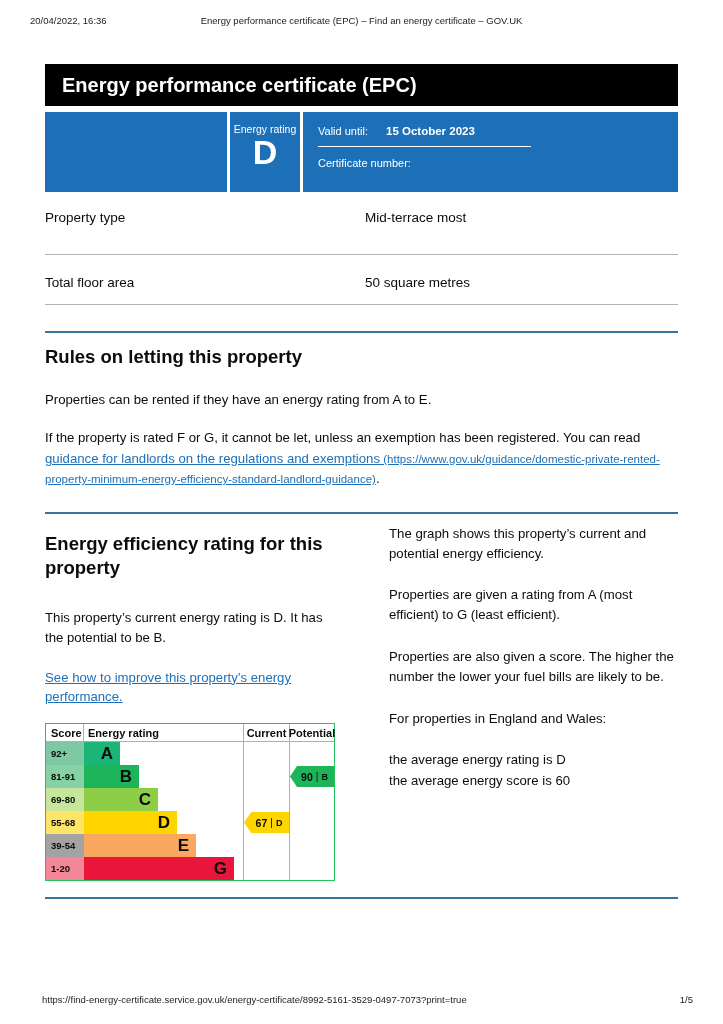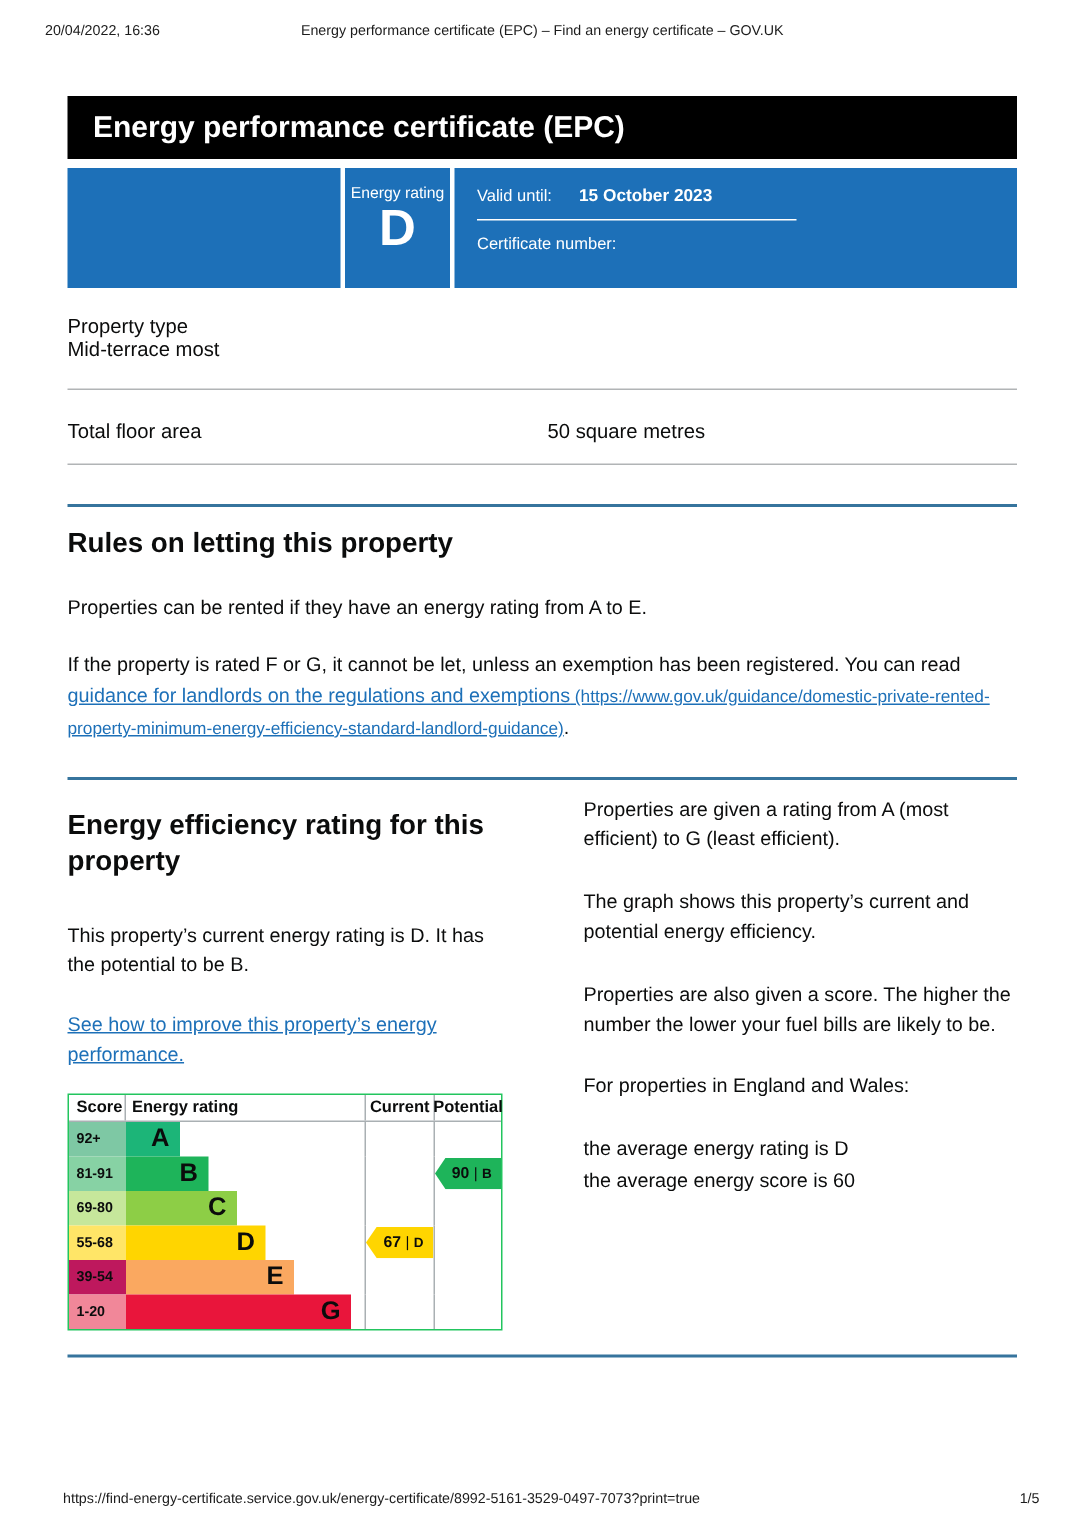--- a/index.html
+++ b/index.html
@@ -31,21 +31,21 @@
   .rating-panel { width:70px; margin-right:3px; text-align:center; padding-top:11px; }
   .rating-panel .r-label { font-size:10.5px; }
   .rating-panel .r-letter { font-size:34px; font-weight:bold; line-height:1.05; }
   .validity-panel { flex:1; padding:13px 15px 0; font-size:11px; }
   .v-row { display:flex; align-items:baseline; }
   .v-label { width:68px; flex:none; }
   .v-value { font-weight:bold; font-size:11.5px; }
   .v-divider { width:213px; border-bottom:1px solid #fff; margin:9px 0 10px; }
 
   .detail-row { display:flex; font-size:13.5px; border-bottom:1px solid #b1b4b6; }
-  .detail-row.r1 { padding:18px 0 19px;flex-direction:column; }
+  .detail-row.r1 { padding:18px 0 29px; }
   .detail-row.r2 { padding:20px 0 14px; }
   .detail-label { width:320px; flex:none; }
 
   .section-divider { border:none; border-top:2px solid #36749d; }
   .divider-1 { margin-top:26px; }
   .divider-2 { margin-top:22px; }
   .divider-3 { margin-top:16px; }
 
   .rules h2 { font-size:18.5px; margin-top:13px; }
   .rules p { font-size:13.2px; line-height:1.55; }
@@ -191,42 +191,42 @@
               <div class="current-cell">
                 <div class="arrow" style="background: rgb(255, 213, 0);">
                   <span class="a-score">67</span>
                   <span class="a-sep">|</span>
                   <span class="a-band">D</span>
                 </div>
               </div>
               <div class="potential-cell"></div>
             </div>
             <div class="chart-row">
-              <div class="score-cell" style="background: #be185d;">39-54</div>
+              <div class="score-cell" style="background: #a3a3a3;">39-54</div>
               <div class="bar-cell">
                 <div class="band-bar" style="background: rgb(250, 168, 96); width: 112px;">E</div>
               </div>
               <div class="current-cell"></div>
               <div class="potential-cell"></div>
             </div>
             <div class="chart-row">
               <div class="score-cell" style="background: rgb(241, 135, 153);">1-20</div>
               <div class="bar-cell">
                 <div class="band-bar" style="background: rgb(233, 21, 59); width: 150px;">G</div>
               </div>
               <div class="current-cell"></div>
               <div class="potential-cell"></div>
             </div>
           </div>
       </div>
     </div>
 
     <div class="col-right">
+      <p>The graph shows this property’s current and potential energy efficiency.</p>
       <p>Properties are given a rating from A (most efficient) to G (least efficient).</p>
-      <p>The graph shows this property’s current and potential energy efficiency.</p>
       <p>Properties are also given a score. The higher the number the lower your fuel bills are likely to be.</p>
       <p>For properties in England and Wales:</p>
       <div class="averages">
         <div>the average energy rating is D</div>
         <div>the average energy score is 60</div>
       </div>
     </div>
   </div>
 
   <hr class="section-divider divider-3">

